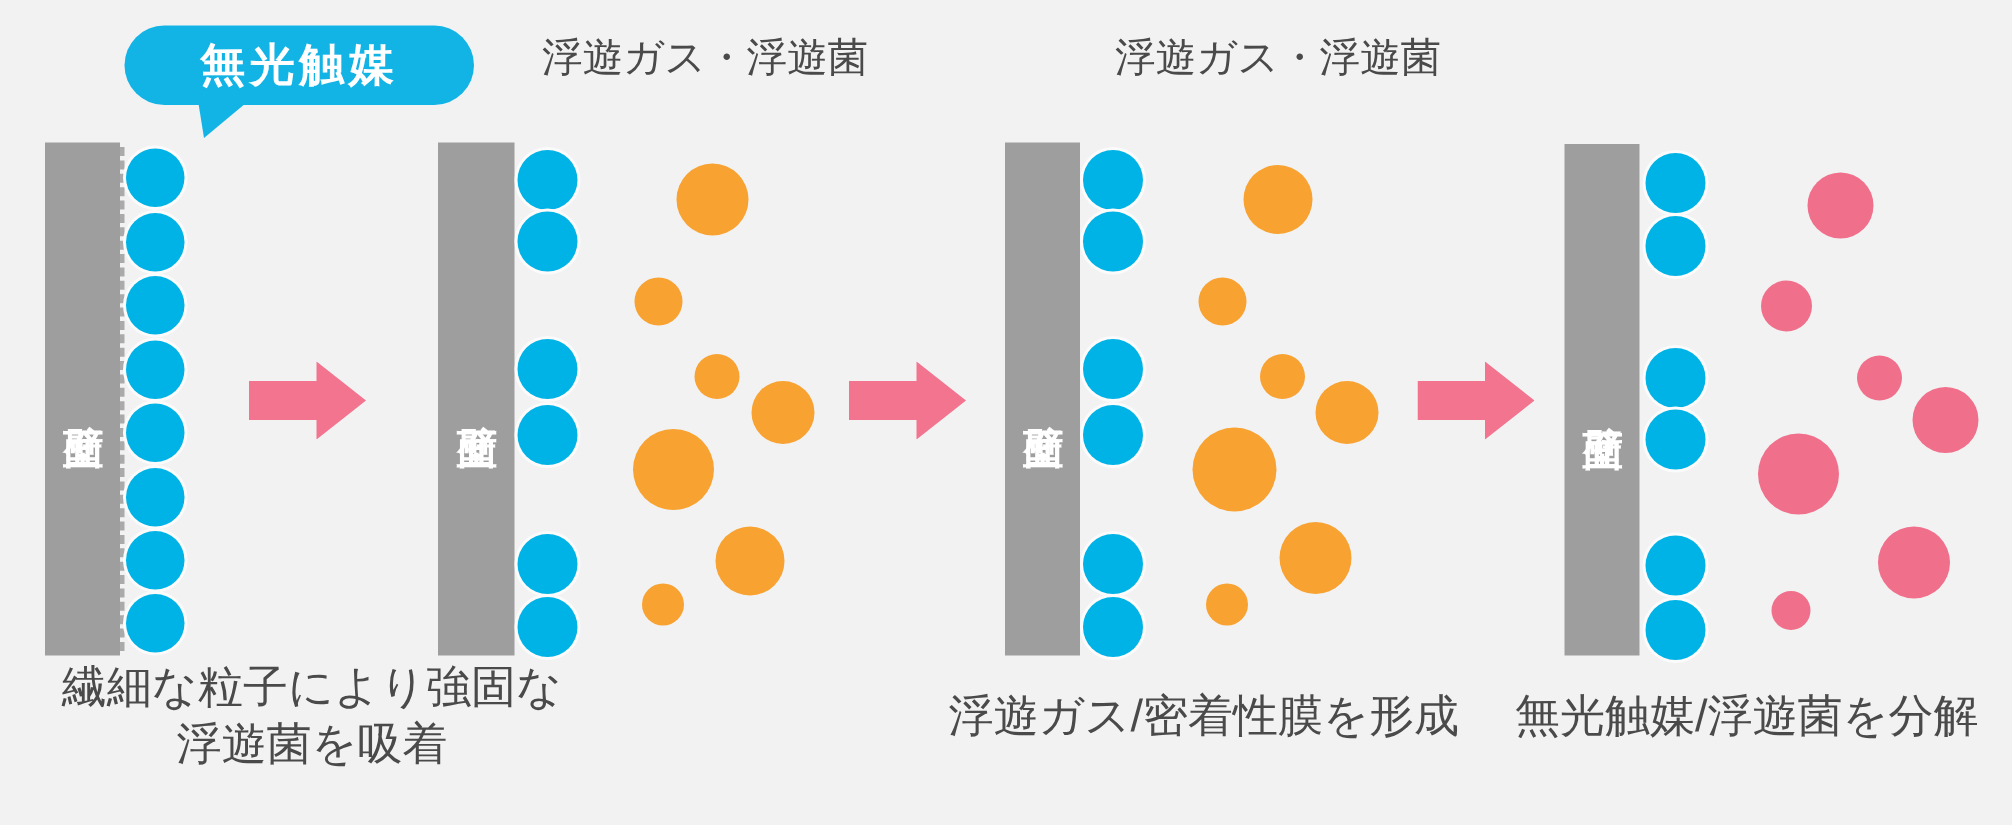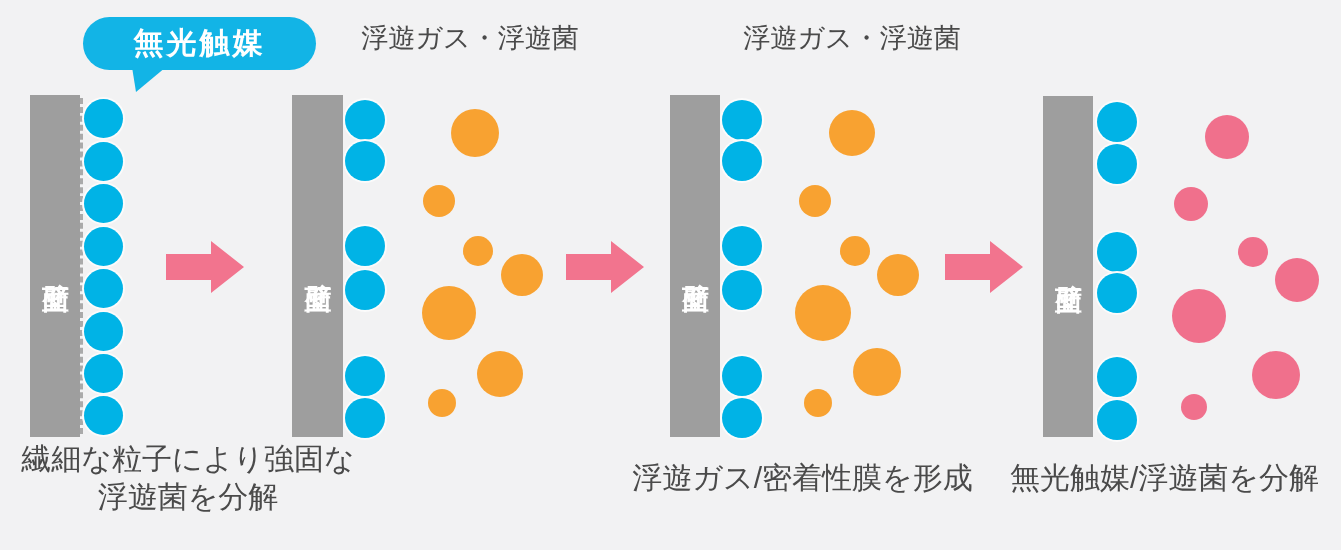--- a/index.html
+++ b/index.html
@@ -34,42 +34,42 @@
     color:var(--bubble-text);font-weight:bold;font-size:30px;letter-spacing:3px;z-index:4;
   }
   .bubble-tail{position:absolute;left:37px;top:50px;}
   .bubble-tail polygon{fill:var(--bubble-bg);}
 
   .top-label{position:absolute;top:20px;font-size:27px;color:var(--caption);text-align:center;z-index:4;}
   #top-label-1{left:350px;width:240px;}
   #top-label-2{left:732px;width:240px;}
 
   .caption{position:absolute;color:var(--caption);font-size:30px;text-align:center;line-height:38px;z-index:4;}
-  .caption-1{left:10px;top:440px;width:356px;}
+  .caption-1{left:30px;top:440px;width:356px;}
   .caption-3{left:630px;top:459px;width:345px;}
   .caption-4{left:992px;top:459px;width:345px;}
 </style>
 </head>
 <body>
 
 <div id="diagram">
 
   <div class="bubble">
     <span>無光触媒</span>
     <svg class="bubble-tail" width="50" height="26" viewBox="0 0 50 26">
       <polygon points="12,0 46,0 16,25"></polygon>
     </svg>
   </div>
 
   <div class="top-label" id="top-label-1">浮遊ガス・浮遊菌</div>
   <div class="top-label" id="top-label-2">浮遊ガス・浮遊菌</div>
 
   <div class="caption caption-1">
     <span>繊細な粒子により強固な</span><br>
-    <span>浮遊菌を分解</span>
+    <span>浮遊菌を吸着</span>
   </div>
   <div class="caption caption-3">浮遊ガス/密着性膜を形成</div>
   <div class="caption caption-4">無光触媒/浮遊菌を分解</div>
 
 <div class="wall" style="left: 30px; top: 95px; width: 50px; height: 342px;">
       <span class="wall-label">壁面</span>
     </div>
     <div class="film-line" style="left: 80px; top: 98px; height: 336px;"></div>
     <div class="particle blue" style="left: 83.5px; top: 98.5px; width: 39px; height: 39px;"></div>
     <div class="particle blue" style="left: 83.5px; top: 141.5px; width: 39px; height: 39px;"></div>

